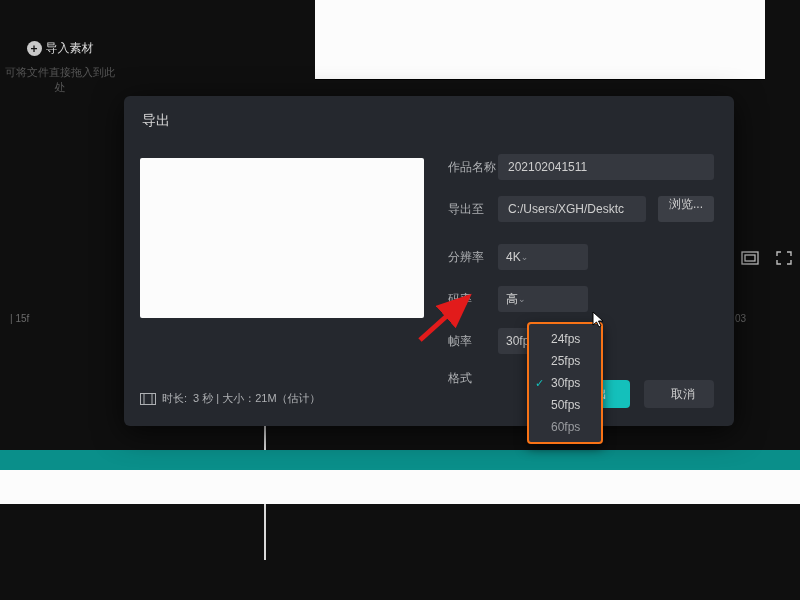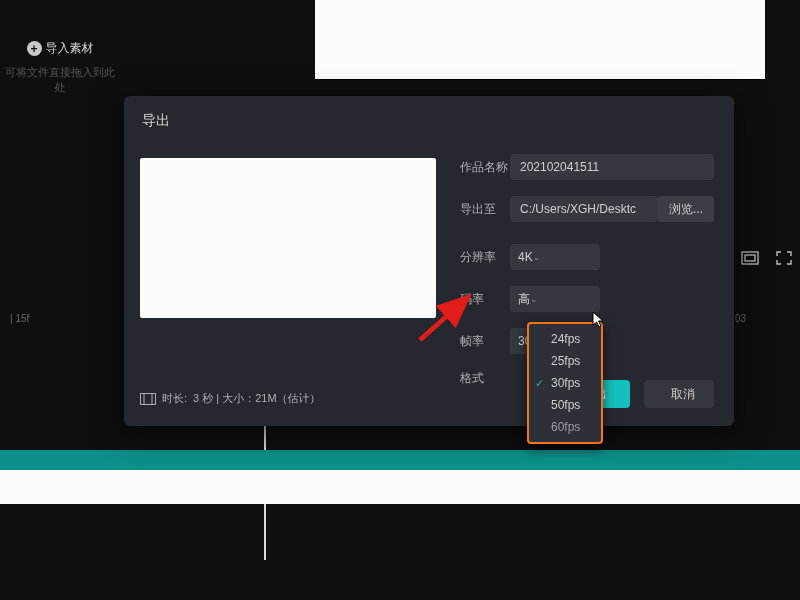--- a/index.html
+++ b/index.html
@@ -21,21 +21,21 @@
   .track-white{height:34px;background:#fcfcfc;margin-top:0;}
   .modal{position:absolute;left:124px;top:96px;width:610px;height:330px;background:#25282e;border-radius:6px;box-shadow:0 6px 30px rgba(0,0,0,.7);}
   .modal-title{padding:16px 18px 10px;color:#d7d7d7;font-size:14px;}
   .modal-body{display:flex;padding:0 16px;}
   .thumb{width:300px;height:160px;background:#fcfcfc;margin-top:18px;border-radius:2px;}
   .form{flex:1;padding:14px 4px 0 24px;}
   .row{display:flex;align-items:center;margin-bottom:16px;}
   .lab{width:50px;color:#aeb0b3;font-size:12px;}
   .inp{flex:1;height:26px;background:#35383f;border-radius:3px;padding:0 10px;color:#cfcfcf;font-size:12px;display:flex;align-items:center;}
   .short{width:148px;flex:none;}
-  .btn-browse{width:56px;height:26px;margin-left:0;background:#3b3e45;border-radius:3px;color:#cfcfcf;font-size:12px;display:flex;align-items:center;justify-content:center;cursor:pointer;}
+  .btn-browse{width:56px;height:26px;margin-left:12px;background:#3b3e45;border-radius:3px;color:#cfcfcf;font-size:12px;display:flex;align-items:flex-start;justify-content:center;cursor:pointer;}
   .select{width:90px;flex:none;height:26px;background:#35383f;border-radius:3px;color:#cfcfcf;font-size:12px;display:flex;align-items:center;justify-content:flex-start;padding:0 8px;cursor:pointer;}
   .chev{font-size:9px;color:#8f9297;}
   .footer{position:absolute;left:16px;bottom:20px;display:flex;align-items:center;gap:6px;color:#aeb0b3;font-size:11px;}
   .actions{position:absolute;right:20px;bottom:18px;display:flex;gap:14px;}
   .btn{width:70px;height:28px;border-radius:4px;display:flex;align-items:center;justify-content:center;font-size:12px;cursor:pointer;}
   .btn-export{background:#14c0bb;color:#fff;}
   .btn-cancel{background:#34373e;color:#cfcfcf;padding-left:8px;}
   .dropdown{position:absolute;left:527px;top:322px;width:76px;background:#2d3037;border-radius:4px;border:2px solid #f97316;box-shadow:0 4px 12px rgba(0,0,0,.6);padding:4px 0;z-index:50;}
   .opt{height:22px;display:flex;align-items:center;padding:0 10px 0 22px;color:#cfcfcf;font-size:12px;cursor:pointer;position:relative;}
   .opt.sel::before{content:"✓";position:absolute;left:6px;color:#14c0bb;font-size:11px;}

